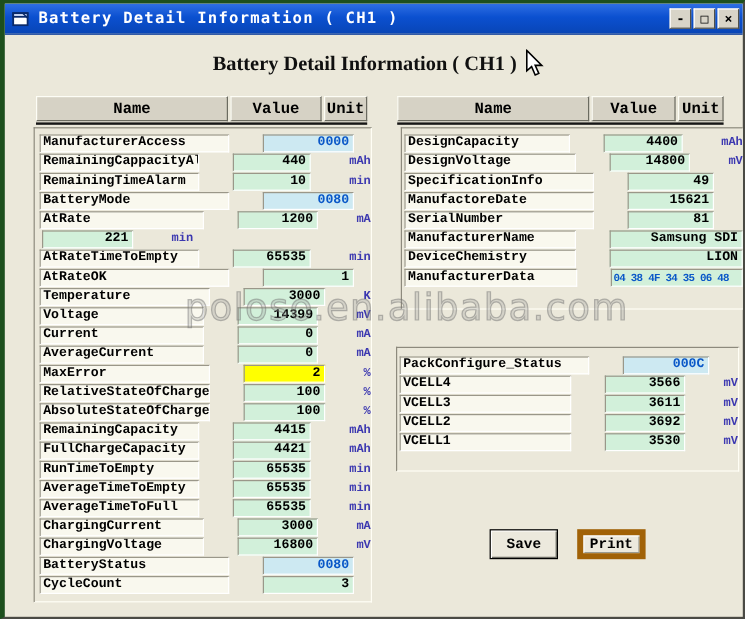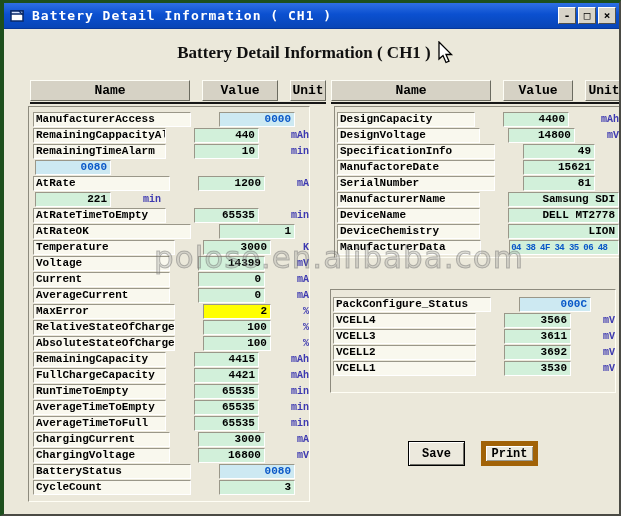--- a/index.html
+++ b/index.html
@@ -21,21 +21,21 @@
     margin-left:7px; font-family:"DejaVu Sans Mono", monospace; white-space:nowrap; }
   .win-controls { margin-left:auto; display:flex; gap:2px; }
   .win-btn { width:18px; height:17px; background:#d8d4c8; color:#000;
     border:1px solid; border-color:#ffffff #50504a #50504a #ffffff;
     font:bold 11px/14px "DejaVu Sans Mono", monospace; text-align:center; padding:0; cursor:default; }
   
   .heading { position:absolute; top:40px; left:0; width:600px; text-align:center;
     font-family:"Liberation Serif", serif; font-weight:bold; font-size:17px; color:#101010; }
   .cursor-icon { position:absolute; left:433px; top:38px; }
   
-  .col-header { position:absolute; display:flex; gap:12px; border-bottom:2px solid #161616; padding-bottom:1px; }
+  .col-header { position:absolute; display:flex; gap:2px; border-bottom:2px solid #161616; padding-bottom:1px; }
   .col-header.left  { left:26px;  top:77px; }
   .col-header.right { left:327px; top:77px; }
   .hc { background:#d6d2c5; height:21px; line-height:19px; text-align:center;
     font-weight:bold; font-size:13px; color:#000;
     border:1px solid; border-color:#fdfdf6 #6b6b60 #6b6b60 #fdfdf6; }
   .col-header.left .hc.h-name { width:160px; } .col-header.left .hc.h-value { width:76px; } .col-header.left .hc.h-unit { width:36px; }
   .col-header.right .hc.h-name { width:160px; } .col-header.right .hc.h-value { width:70px; } .col-header.right .hc.h-unit { width:38px; }
   
   .frame { position:absolute; border:1px solid; border-color:#8d8a7d #fffef5 #fffef5 #8d8a7d; background:#ebe8da; }
   .frame.left-table  { left:24px;  top:103px; width:282px; height:396px; padding:4px 0 0 4px; }
@@ -113,20 +113,21 @@
         <div class="cell name">RemainingCappacityAlarm</div>
         <div class="cell value v-num">440</div>
         <span class="unit">mAh</span>
       </div>
       <div class="row">
         <div class="cell name">RemainingTimeAlarm</div>
         <div class="cell value v-num">10</div>
         <span class="unit">min</span>
       </div>
       <div class="row">
+        <div class="cell name">BatteryMode</div>
         <div class="cell value v-hex">0080</div>
       </div>
       <div class="row">
         <div class="cell name">AtRate</div>
         <div class="cell value v-num">1200</div>
         <span class="unit">mA</span>
       </div>
       <div class="row">
         <div class="cell value v-num">221</div>
         <span class="unit">min</span>
@@ -240,24 +241,20 @@
       </div>
       <div class="row">
         <div class="cell name">SerialNumber</div>
         <div class="cell value v-num">81</div>
       </div>
       <div class="row">
         <div class="cell name">ManufacturerName</div>
         <div class="cell value v-num v-wide">Samsung SDI</div>
       </div>
       <div class="row">
-        <div class="cell name">DeviceName</div>
-        <div class="cell value v-num v-wide">DELL MT2778</div>
-      </div>
-      <div class="row">
         <div class="cell name">DeviceChemistry</div>
         <div class="cell value v-num v-wide">LION</div>
       </div>
       <div class="row">
         <div class="cell name">ManufacturerData</div>
         <div class="cell value v-hexdata">04 38 4F 34 35 06 48</div>
       </div>
     </div>
   <div class="frame pack-table" id="pack-rows">
       <div class="row">

